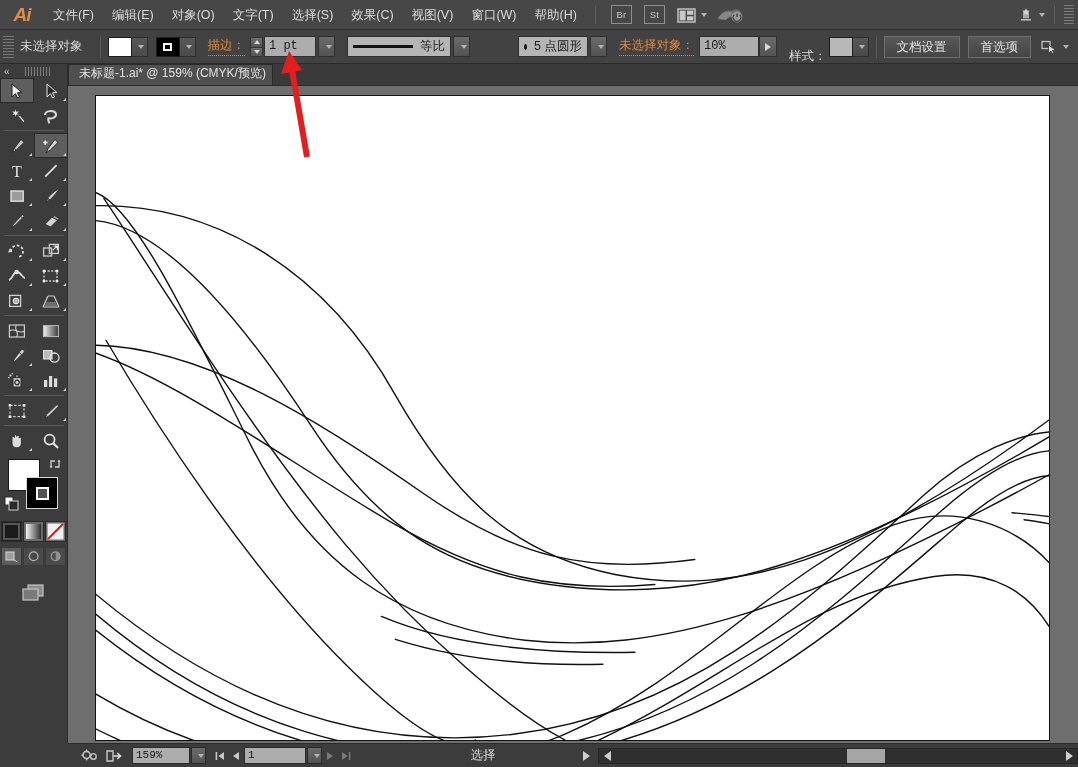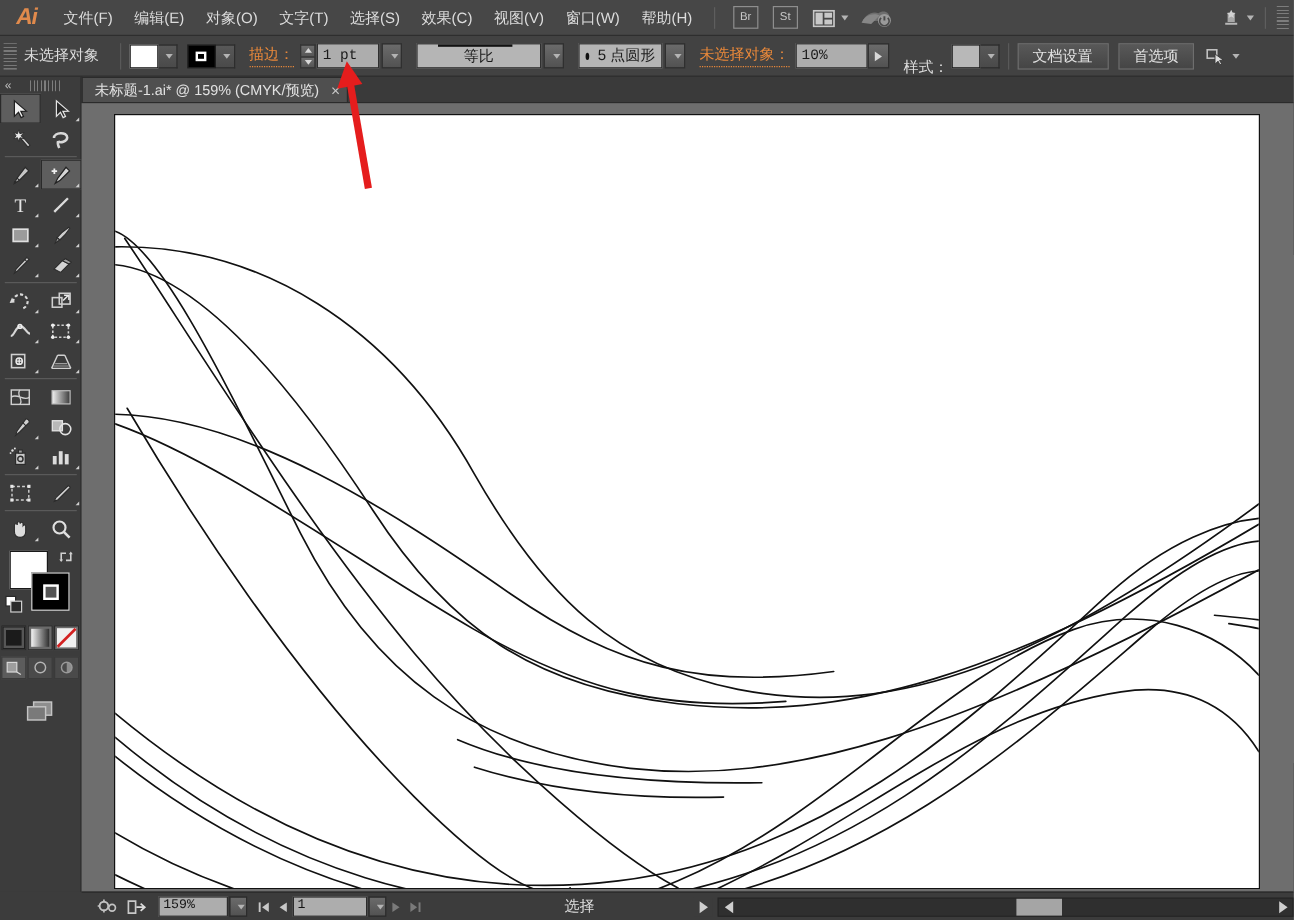--- a/index.html
+++ b/index.html
@@ -124,20 +124,21 @@
   #tabbar {
     position: absolute; left: 68px; top: 64px; width: 1010px; height: 22px;
     background: #3a3a3a; border-bottom: 1px solid #2b2b2b;
     display: flex; align-items: flex-end;
   }
   #doc-tab {
     display: flex; align-items: center; height: 21px;
     background: #4f4f4f; border: 1px solid #2b2b2b; border-bottom: none;
     padding: 0 6px 0 10px; color: #e2e2e2; font-size: 12px; white-space: nowrap;
     cursor: default;
+    flex-direction: column;
   }
   #tab-close { margin-left: 10px; color: #c9c9c9; font-size: 13px; cursor: default; }
 
   
   #toolbox {
     position: absolute; left: 0; top: 64px; width: 68px; height: 679px;
     background: #3c3c3c; border-right: 1px solid #2b2b2b;
   }
   #tb-grip {
     width: 26px; height: 9px; margin: 3px auto 2px auto;
@@ -324,30 +325,30 @@
       <div class="sp-dn">
           <i></i>
         </div>
     </div>
     <div class="field" id="stroke-weight-field" style="width:52px;">1 pt</div>
     <div class="dropbtn">
       <div class="tri-down sm"></div>
     </div>
 
     <div style="width:12px"></div>
-    <div class="combo-flat" style="width:104px;justify-content:space-between;flex-direction:column;">
+    <div class="combo-flat" style="width:104px;justify-content:space-between;">
       <div class="stroke-preview"></div>
       <span>等比</span>
     </div>
     <div class="dropbtn">
       <div class="tri-down sm"></div>
     </div>
 
     <div style="width:12px"></div>
-    <div class="combo-flat" style="width:70px;">
+    <div class="combo-flat" style="width:70px;margin-left:36px;">
       <div class="dot-bullet"></div>
       <span>5 点圆形</span>
     </div>
     <div class="dropbtn">
       <div class="tri-down sm"></div>
     </div>
 
     <div style="width:12px"></div>
     <div class="orange-label">未选择对象：</div>
     <div class="field" style="width:60px;">10%</div>

